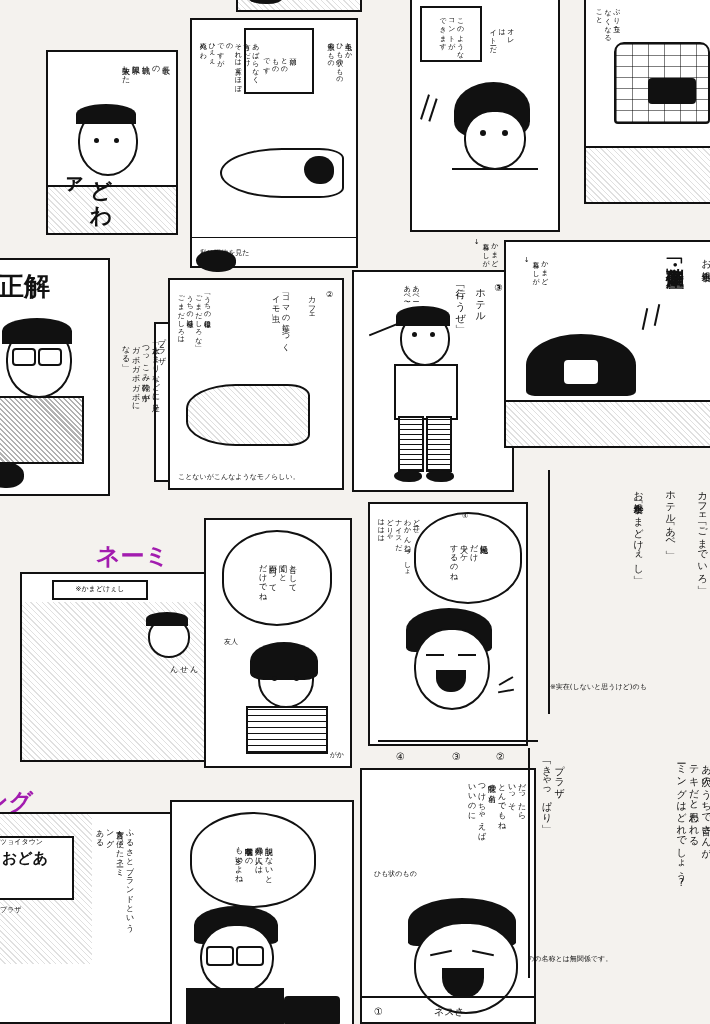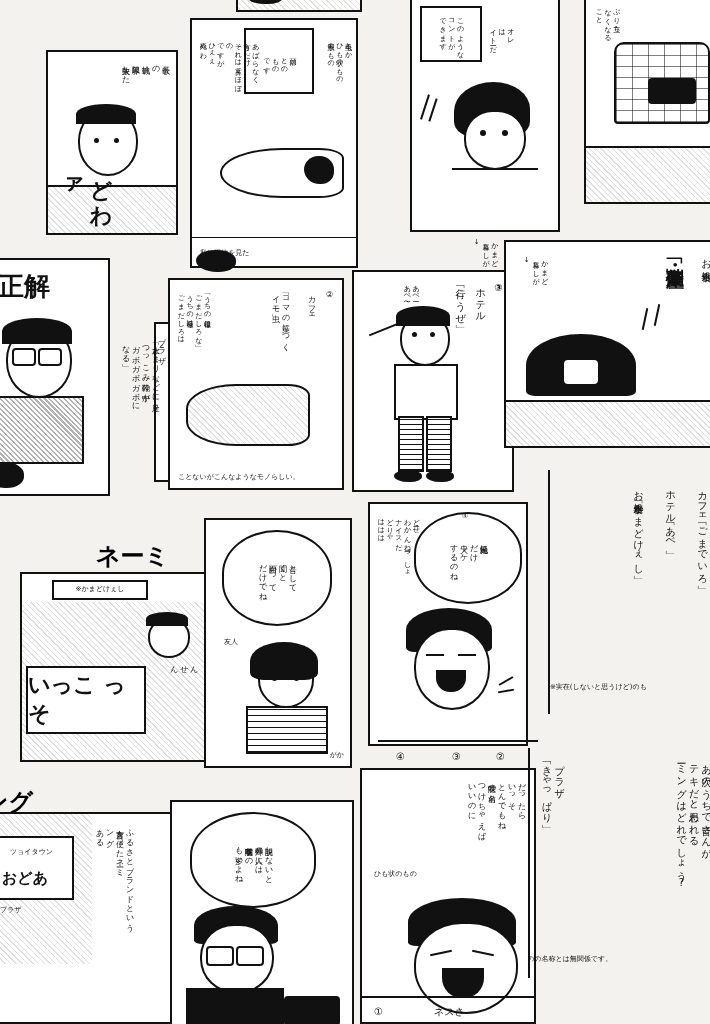--- a/index.html
+++ b/index.html
@@ -94,21 +94,21 @@
   .med {
     font-size: 10px;
   }
   .huge {
     font-size: 22px;
     font-weight: bold;
   }
   .title-strip {
     position: absolute;
     font-weight: bold;
-    color: #000000;
+    color: #a21caf;
   }
   .eye {
     position: absolute;
     background: #111;
     border-radius: 50%;
   }
 </style>
 </head>
 <body>
 
@@ -271,36 +271,32 @@
   </div>
 
   <div class="title-strip" style="left:96px; top:540px; font-size:24px;">ネーミ</div>
   <div class="title-strip" style="left:-16px; top:786px; font-size:24px;">ング</div>
 
   <div class="panel" style="left:20px; top:572px; width:186px; height:190px;">
     <div class="box-bubble" style="left:30px; top:6px; width:96px; height:20px;">
       <div class="htext tiny">※かまどけぇし</div>
     </div>
     <div class="tone" style="position:absolute; left:0; top:28px; width:186px; height:162px;"></div>
-    <div style="position:absolute; left:4px; top:92px; width:116px; height:64px; background:#fff; border:2px solid #111; display:flex; align-items:center; justify-content:center;">
-      <div class="htext" style="font-size:22px; font-weight:bold;">いっこ
-っそ</div>
-    </div>
     <div class="face" style="left:126px; top:44px; width:38px; height:36px;"></div>
     <div class="hair" style="left:124px; top:38px; width:42px; height:14px; border-radius:50% 50% 0 0;"></div>
     <div class="vtext small" style="position:absolute; right:6px; top:86px; height:92px;">ん
 せ
 ん</div>
   </div>
 
 
   <div class="panel" style="left:-20px; top:812px; width:210px; height:212px;">
     <div class="tone" style="position:absolute; left:0; top:0; width:110px; height:150px;"></div>
     <div style="position:absolute; left:16px; top:22px; width:72px; height:60px; background:#fff; border:2px solid #111;">
-      <div class="htext tiny" style="padding:10px;">ツョイタウン</div>
+      <div class="htext tiny" style="padding:0;">ツョイタウン</div>
       <div class="htext" style="font-size:15px; font-weight:bold; padding:2px;">おどあ</div>
     </div>
     <div class="htext tiny" style="position:absolute; left:18px; top:92px;">プラザ</div>
     <div class="vtext small" style="position:absolute; left:112px; top:10px; height:190px;">ふるさとブランドという
 方言を使ったネーミ
 ング
 ある</div>
   </div>
 
   <div class="panel" style="left:204px; top:518px; width:148px; height:250px;">

